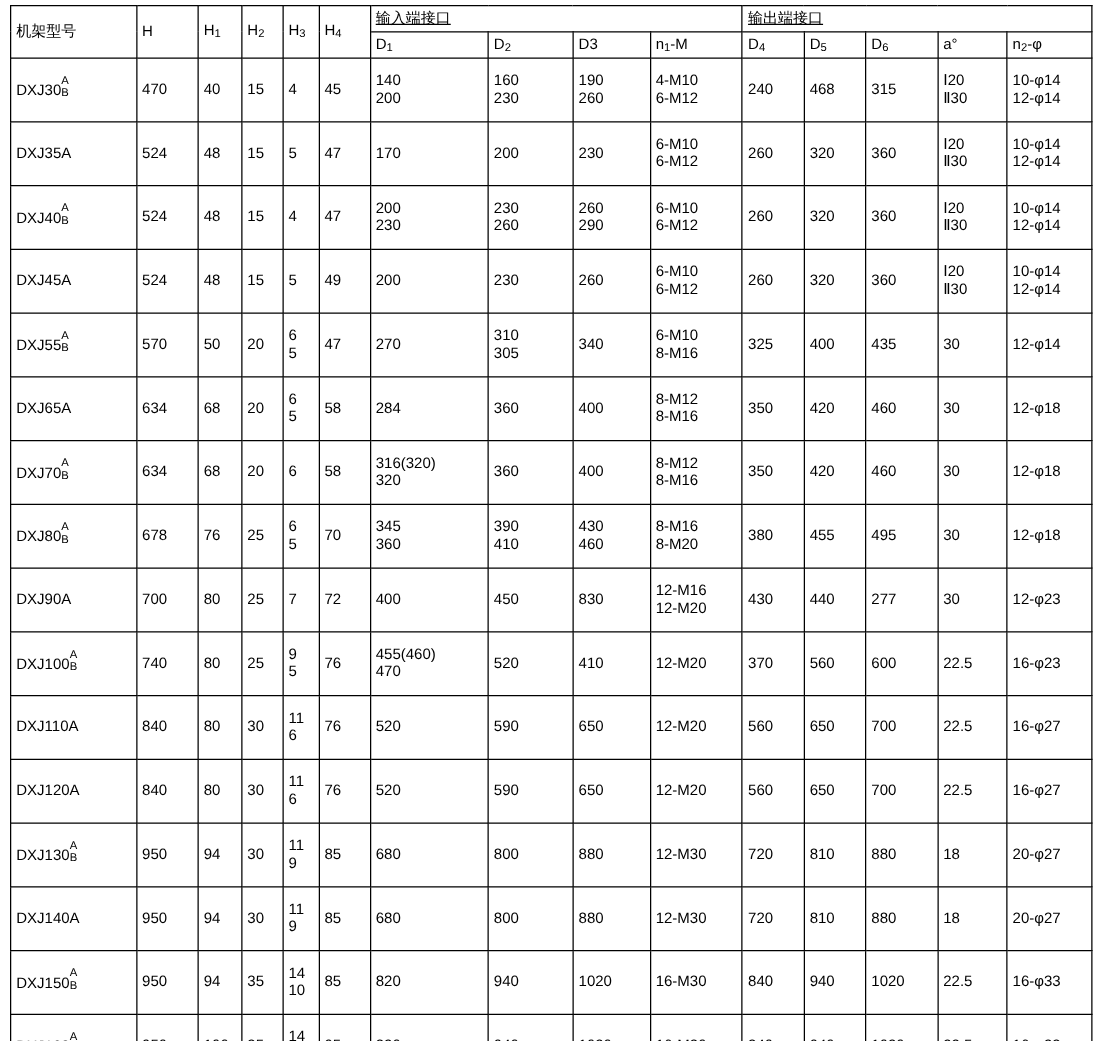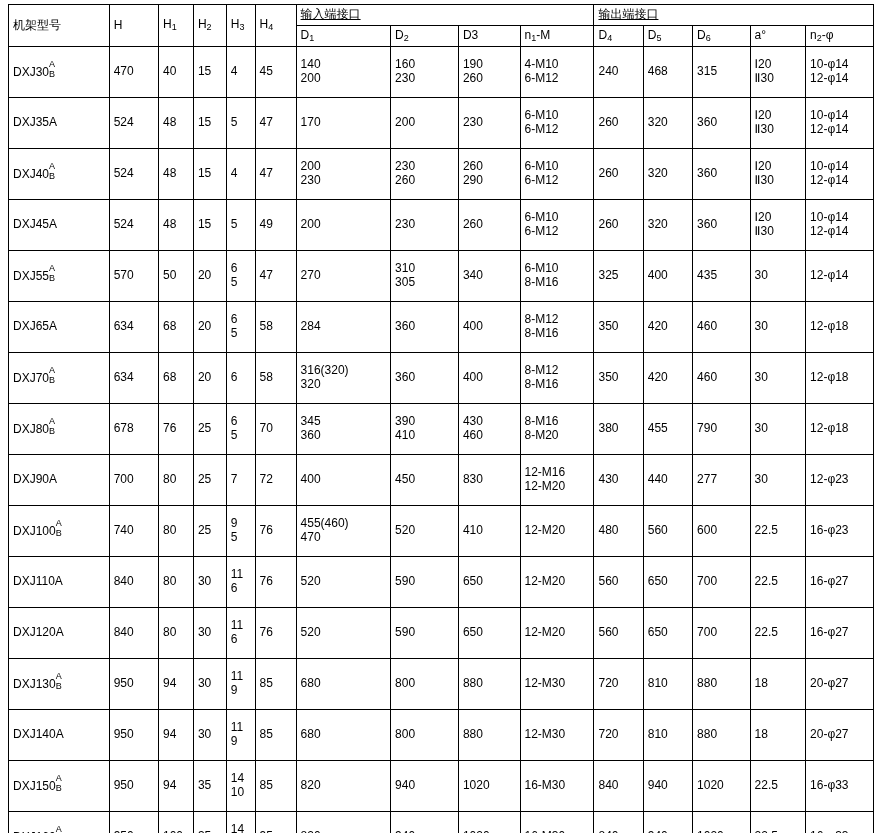--- a/index.html
+++ b/index.html
@@ -255,21 +255,21 @@
         <td class="row-cell multi">345
 360</td>
         <td class="row-cell multi">390
 410</td>
         <td class="row-cell multi">430
 460</td>
         <td class="row-cell multi">8-M16
 8-M20</td>
         <td class="row-cell multi">380</td>
         <td class="row-cell multi">455</td>
-        <td class="row-cell multi">790</td>
+        <td class="row-cell multi">495</td>
         <td class="row-cell multi">30</td>
         <td class="row-cell multi">12-φ18</td>
       </tr>
       <tr>
         <td class="row-cell"><span>DXJ90A</span></td>
         <td class="row-cell multi">700</td>
         <td class="row-cell multi">80</td>
         <td class="row-cell multi">25</td>
         <td class="row-cell multi">7</td>
         <td class="row-cell multi">72</td>
@@ -290,21 +290,21 @@
         <td class="row-cell multi">80</td>
         <td class="row-cell multi">25</td>
         <td class="row-cell multi">9
 5</td>
         <td class="row-cell multi">76</td>
         <td class="row-cell multi">455(460)
 470</td>
         <td class="row-cell multi">520</td>
         <td class="row-cell multi">410</td>
         <td class="row-cell multi">12-M20</td>
-        <td class="row-cell multi">480</td>
+        <td class="row-cell multi">370</td>
         <td class="row-cell multi">560</td>
         <td class="row-cell multi">600</td>
         <td class="row-cell multi">22.5</td>
         <td class="row-cell multi">16-φ23</td>
       </tr>
       <tr>
         <td class="row-cell"><span>DXJ110A</span></td>
         <td class="row-cell multi">840</td>
         <td class="row-cell multi">80</td>
         <td class="row-cell multi">30</td>

